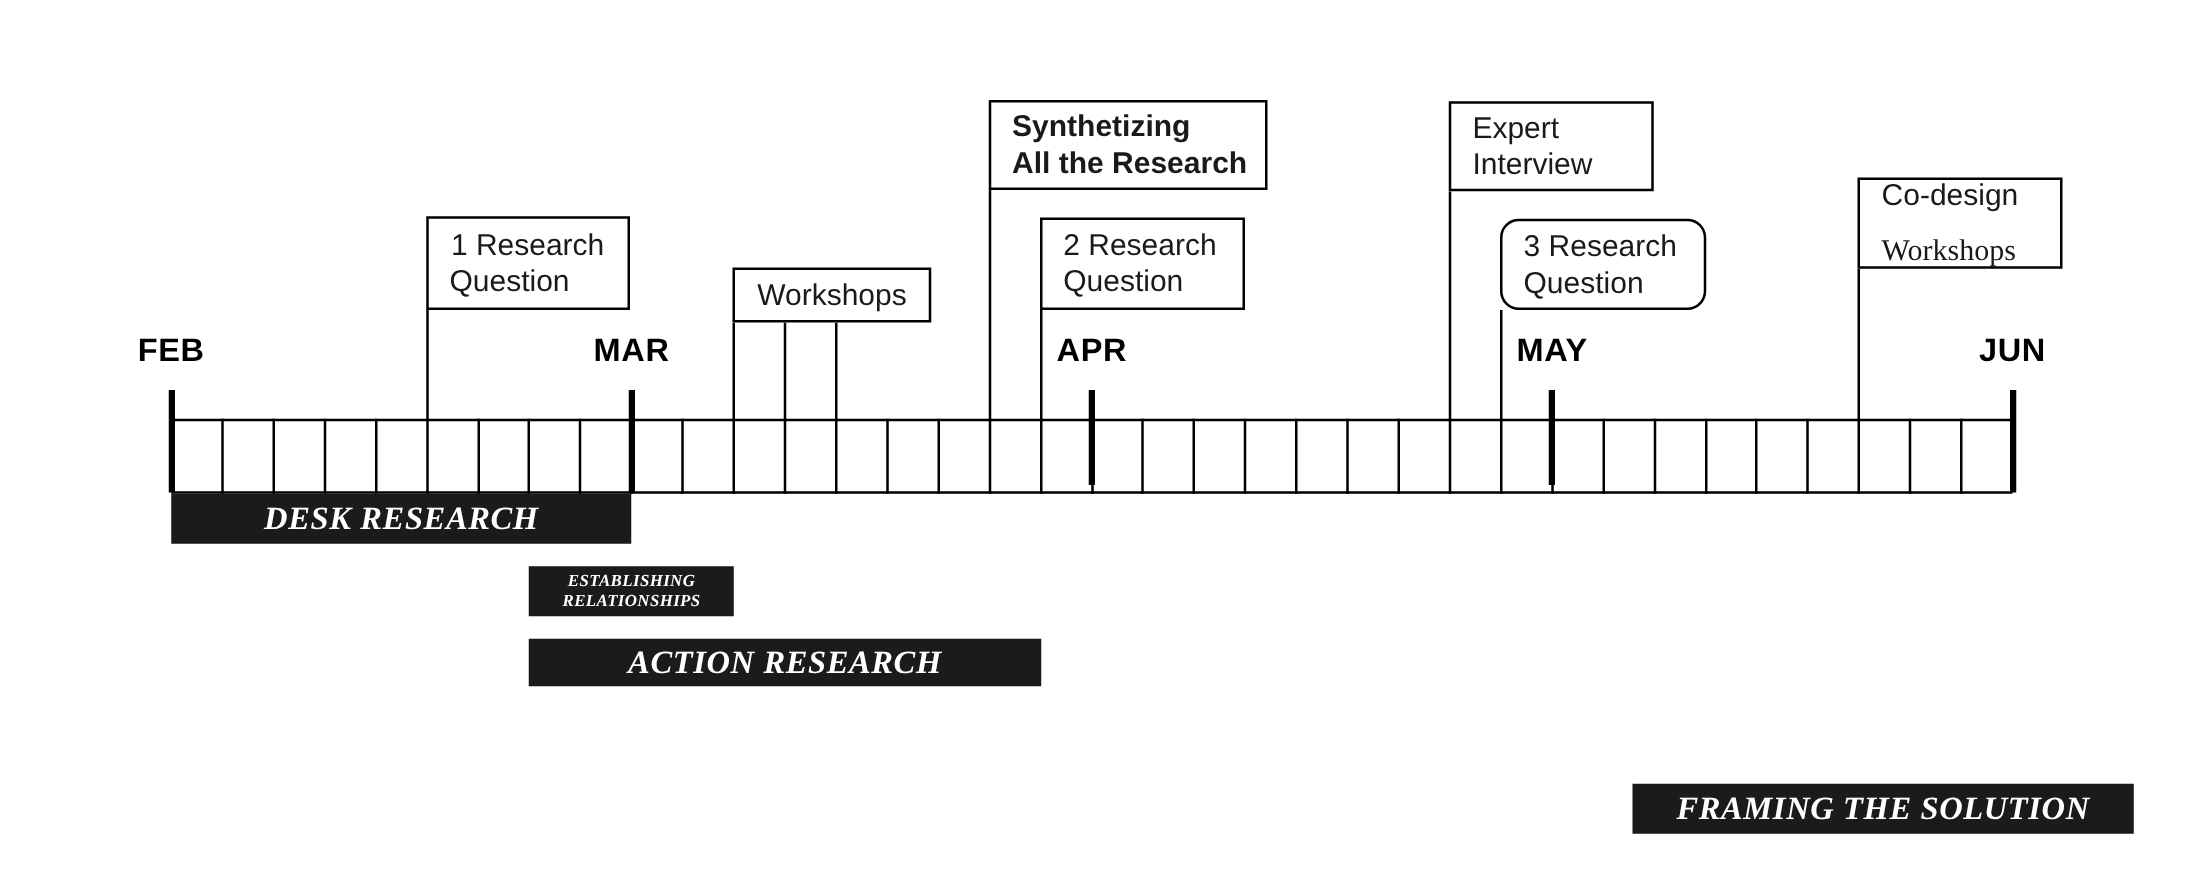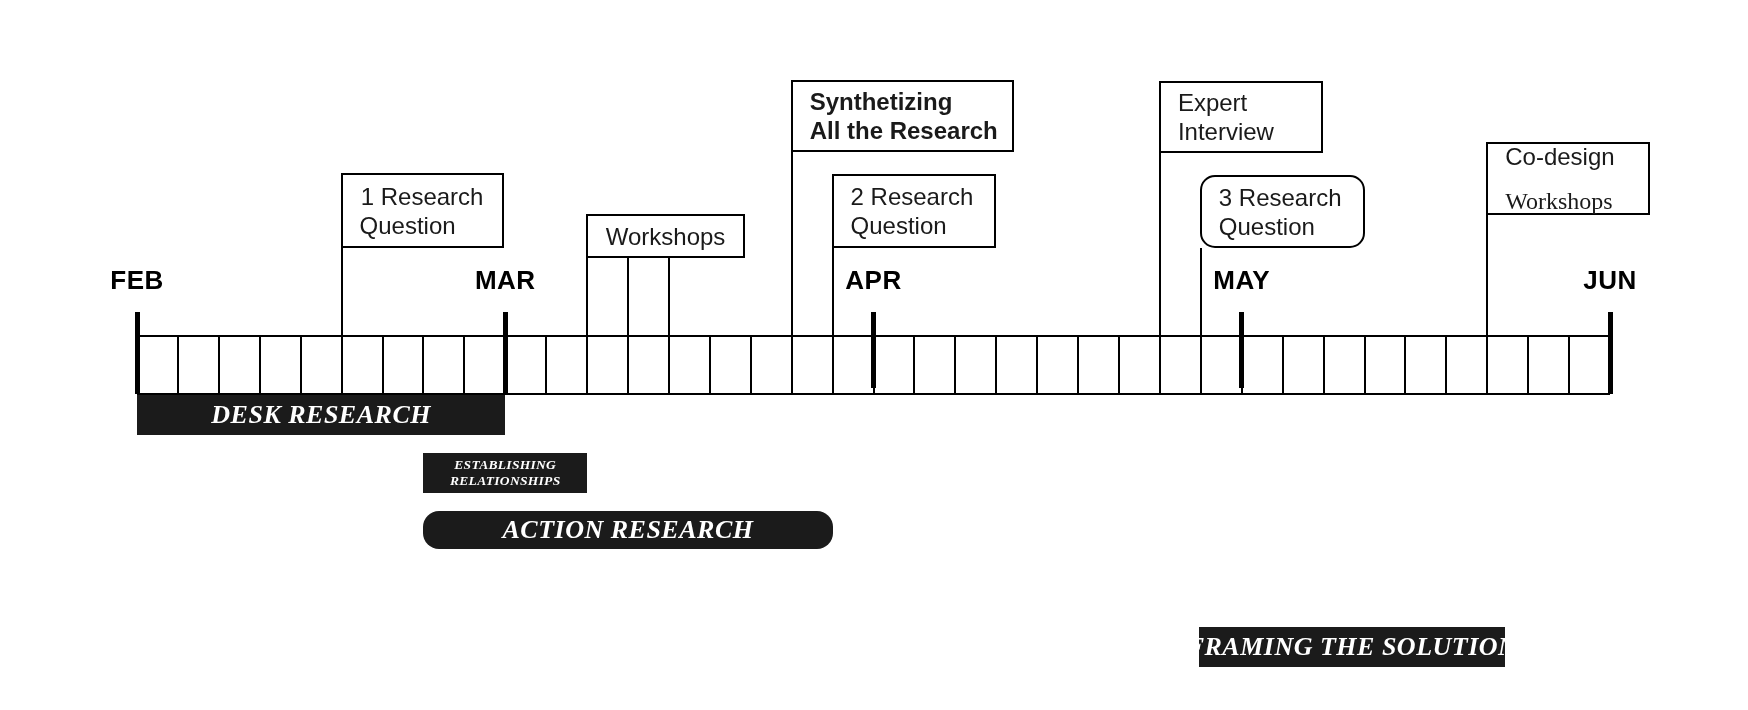--- a/index.html
+++ b/index.html
@@ -176,19 +176,19 @@
       <div class="milestone-line-text" style="text-align: left;">Co-design</div>
       <div class="milestone-line-text" style="text-align: left; font-family: Liberation Serif, serif;">Workshops</div>
     </div>
     <div class="abs phase-bar" style="left: 137px; top: 395px; width: 368.25px; height: 40px;">
       <div class="phase-text normal">DESK RESEARCH</div>
     </div>
     <div class="abs phase-bar" style="left: 423.417px; top: 453px; width: 163.667px; height: 40px;">
       <div class="phase-text small">ESTABLISHING</div>
       <div class="phase-text small">RELATIONSHIPS</div>
     </div>
-    <div class="abs phase-bar" style="left: 423.417px; top: 511px; width: 409.167px; height: 38px; border-radius: 16px;">
+    <div class="abs phase-bar" style="left: 423.417px; top: 511px; width: 409.167px; height: 38px;">
       <div class="phase-text normal">ACTION RESEARCH</div>
     </div>
-    <div class="abs phase-bar" style="left: 1199px; top: 627px; width: 306px; height: 40px;">
+    <div class="abs phase-bar" style="left: 1306px; top: 627px; width: 401px; height: 40px;">
       <div class="phase-text normal">FRAMING THE SOLUTION</div>
     </div>
   </div>
 
 </body></html>

